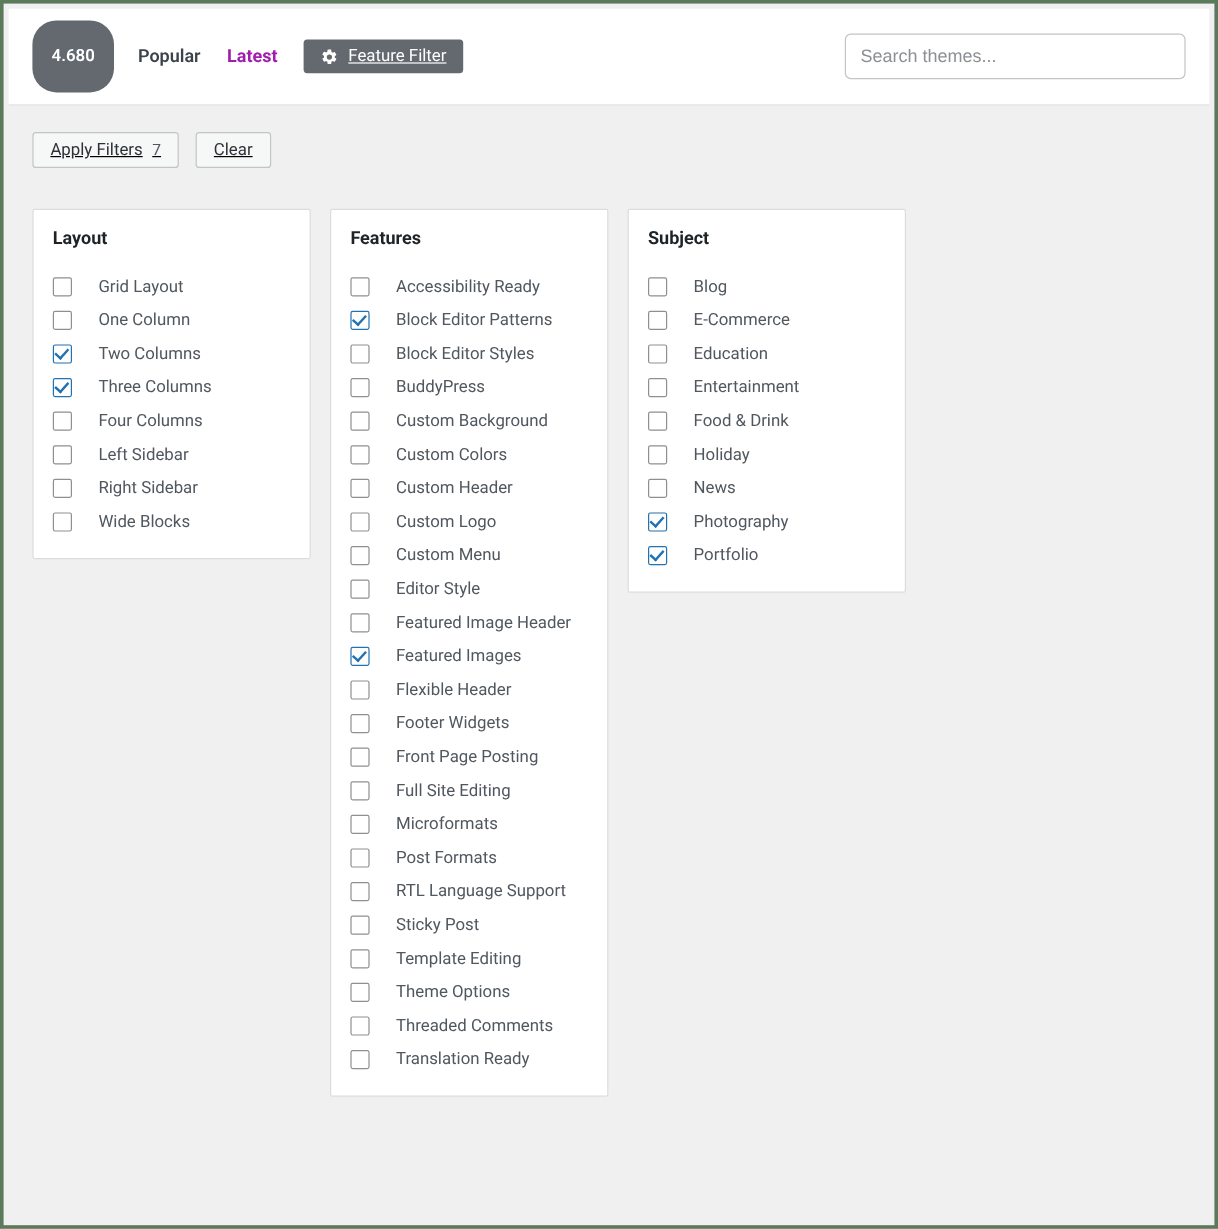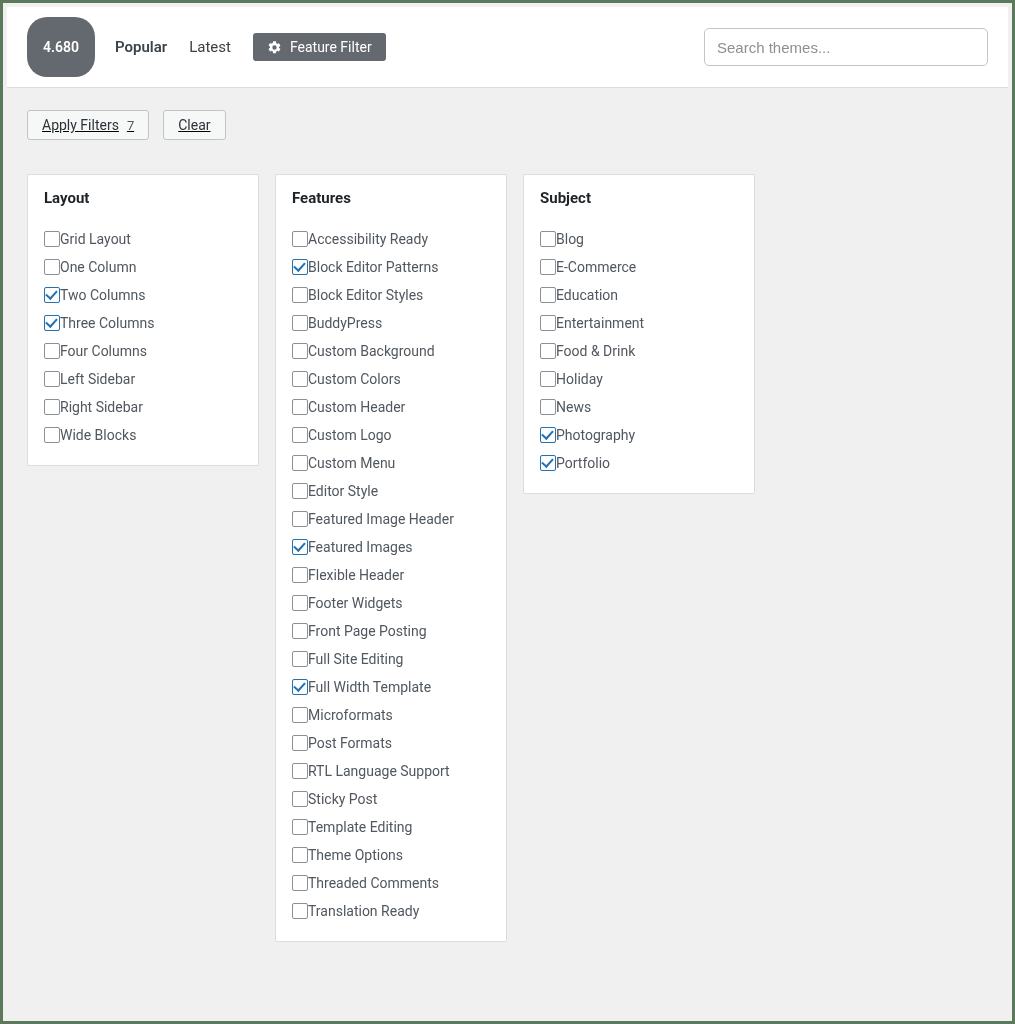--- a/index.html
+++ b/index.html
@@ -36,33 +36,34 @@
   }
   .tab-link {
     font-size: 15px;
     color: #3c434a;
     margin-right: 22px;
     cursor: pointer;
     padding: 4px 0;
     font-weight: 600;
   }
   .tab-link.secondary {
-    color: #404040;
-    font-weight: 400;
+    color: #a21caf;
+    font-weight: 700;
   }
   .feature-filter-btn {
     display: inline-flex;
     align-items: center;
     background: #646970;
     color: #fff;
     border-radius: 3px;
     padding: 6px 14px;
     font-size: 14px;
     cursor: pointer;
     gap: 8px;
+    text-decoration: underline;
   }
   .gear-icon svg { display: block; }
   .search-wrap {
     margin-left: auto;
   }
   .search-input {
     width: 284px;
     height: 38px;
     border: 1px solid #c3c4c7;
     border-radius: 5px;
@@ -109,21 +110,21 @@
   }
   .panel h3 {
     font-size: 15px;
     font-weight: 700;
     color: #1d2327;
     margin-bottom: 18px;
   }
   .cb-row {
     display: flex;
     align-items: center;
-    gap: 0;
+    gap: 22px;
     padding: 6px 0;
     cursor: pointer;
   }
   .cb-box {
     width: 16px;
     height: 16px;
     border: 1px solid #8c8f94;
     border-radius: 2px;
     background: #fff;
     flex-shrink: 0;
@@ -280,24 +281,20 @@
           </div>
           <div class="cb-row">
             <span class="cb-box"></span>
             <span class="cb-label">Front Page Posting</span>
           </div>
           <div class="cb-row">
             <span class="cb-box"></span>
             <span class="cb-label">Full Site Editing</span>
           </div>
           <div class="cb-row">
-            <span class="cb-box checked"></span>
-            <span class="cb-label">Full Width Template</span>
-          </div>
-          <div class="cb-row">
             <span class="cb-box"></span>
             <span class="cb-label">Microformats</span>
           </div>
           <div class="cb-row">
             <span class="cb-box"></span>
             <span class="cb-label">Post Formats</span>
           </div>
           <div class="cb-row">
             <span class="cb-box"></span>
             <span class="cb-label">RTL Language Support</span>

